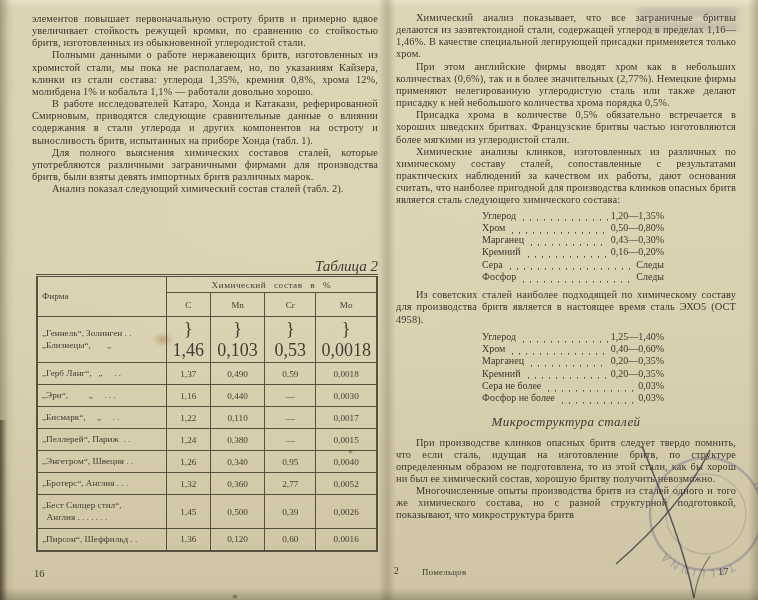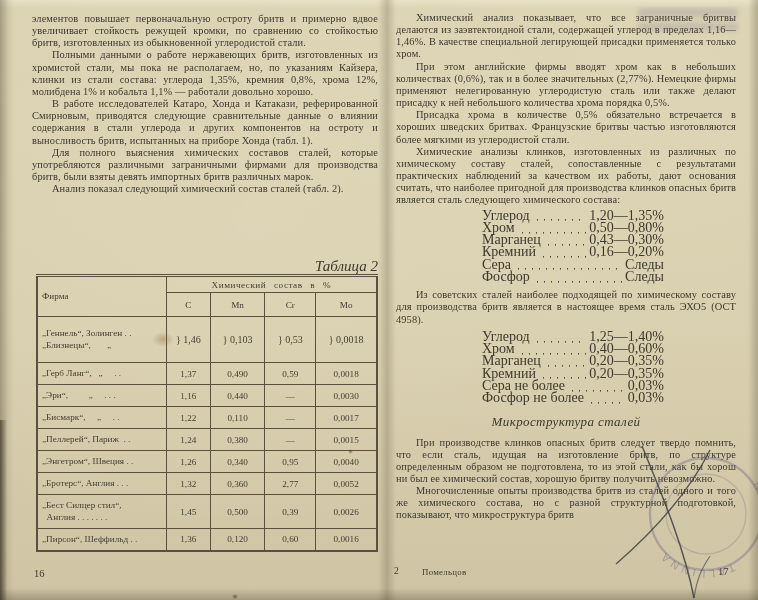--- a/index.html
+++ b/index.html
@@ -40,29 +40,29 @@
   #chem-table{border:2px solid #595140;border-top:3px double #595140;}
   #chem-table thead th{text-align:center;}
   #chem-table .firm-col{width:38%;text-align:left;white-space:pre-wrap;line-height:11.5px;}
   #chem-table .val{text-align:center;}
   #chem-table tbody tr{height:22px;}
   #chem-table tbody tr.tall{height:46px;}
   #chem-table tbody tr.mid{height:34px;}
   #chem-table thead tr.group-row{height:17px;}
   #chem-table thead tr.cols-row{height:24px;}
   .group-head{word-spacing:5px;letter-spacing:0.5px;}
-  .brace{font-size:10px;}
+  .brace{font-size:18px;}
 
   #page-num-16{position:absolute;left:18px;top:568px;font-size:10.5px;}
 
   
   #right-page{position:absolute;left:390px;top:0;width:368px;height:600px;}
   #right-text{position:absolute;left:6px;top:12px;width:340px;}
   #right-text .body-text p{margin:0;}
-  .chem-list{margin:3px 0 4px 86px;width:182px;font-size:14px;line-height:12.3px;}
+  .chem-list{margin:3px 0 4px 86px;width:182px;font-size:10px;line-height:12.3px;}
   .chem-row{display:flex;align-items:baseline;}
   .chem-label{white-space:nowrap;padding-right:4px;}
   .chem-dots{flex:1;align-self:flex-end;height:9px;margin:0 3px;
      background:repeating-linear-gradient(90deg,#4c463a 0 1.4px,rgba(0,0,0,0) 1.4px 7px);
      background-size:100% 1.6px;background-position:0 6.5px;background-repeat:no-repeat;}
   .chem-value{white-space:nowrap;text-align:right;}
   #section-heading{text-align:center;font-style:italic;font-size:13px;margin:9px 0 7px 0;
      letter-spacing:0.4px;}
   #footer-right{position:absolute;left:4px;top:566px;width:340px;font-size:9.5px;}
   #footer-sig{position:absolute;left:0;top:0;}

